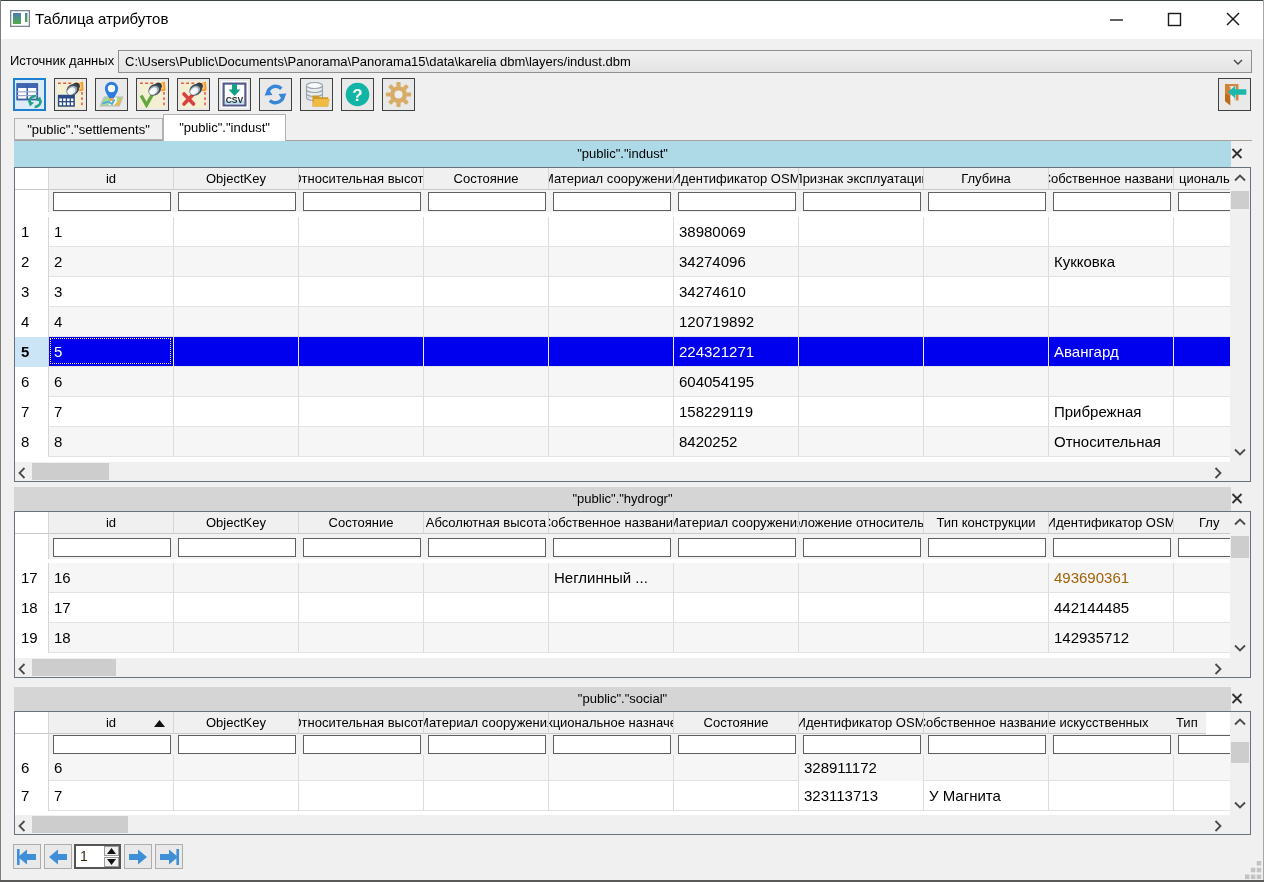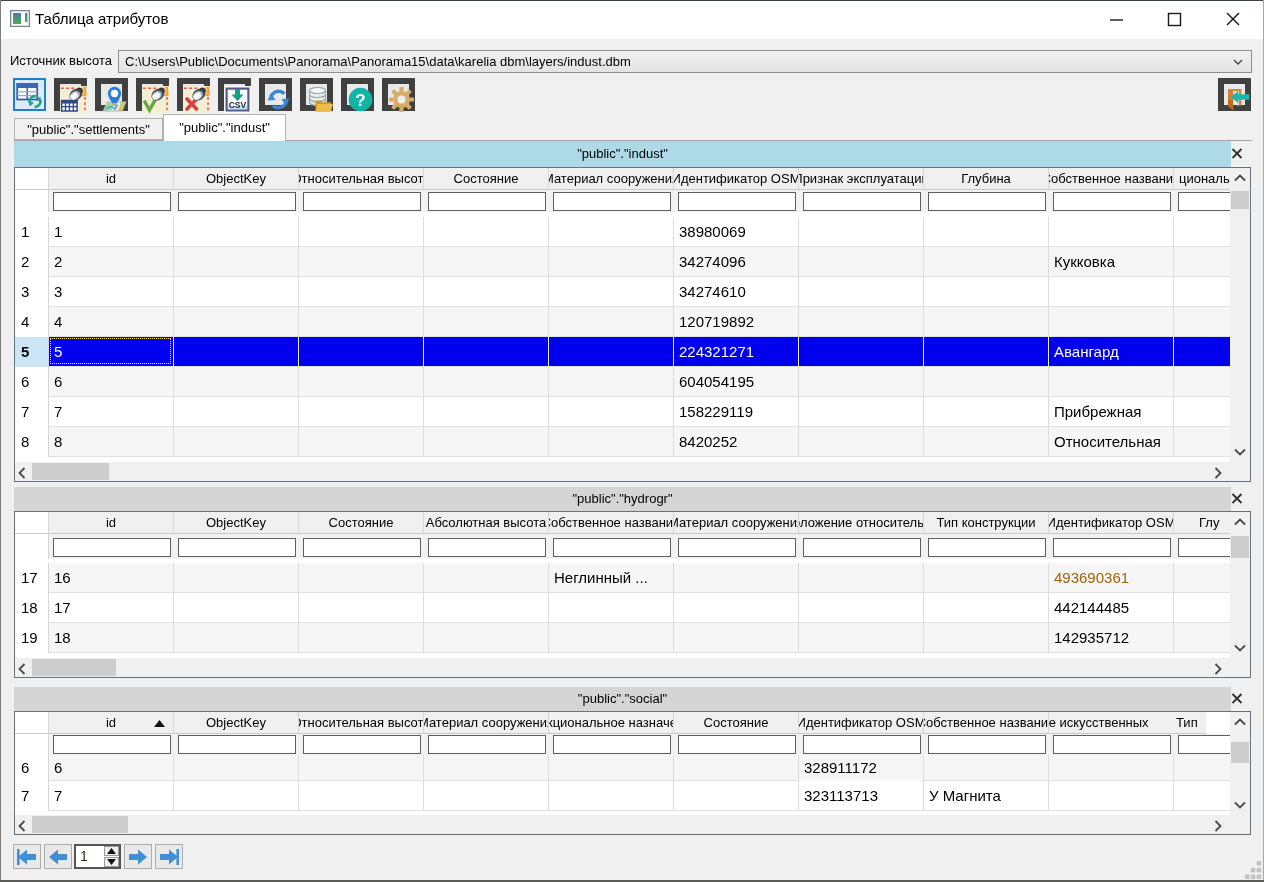--- a/index.html
+++ b/index.html
@@ -7,21 +7,21 @@
 .abs { position:absolute; }
 .win-edge-top { left:0; top:0; width:1264px; height:1px; background:#3c4440; }
 .win-edge-left { left:0; top:0; width:1px; height:882px; background:#7d7d7d; }
 .win-edge-right { right:0; top:0; width:1px; height:882px; background:#a8a8a8; }
 .win-edge-bottom { left:0; bottom:0; width:1264px; height:2px; background:#5a5a58; }
 .titlebar { left:1px; top:1px; width:1262px; height:38px; background:#ffffff; }
 .title-text { left:35px; top:10px; font-size:15px; color:#000; }
 .srclabel { left:10px; top:53px; font-size:13px; }
 .combo { left:118px; top:50px; width:1134px; height:23px; background:linear-gradient(#f1f1f1,#e3e3e3); border:1px solid #8f8f8f;padding-left:36px; }
 .combo-text { left:6px; top:3px; font-size:13px; white-space:nowrap; }
-.tbtn { position:absolute; width:33px; height:33px; top:78px; background:#e9e9e9; border:6px solid #404040; }
+.tbtn { position:absolute; width:33px; height:33px; top:78px; background:#e9e9e9; border:1px solid #404040; }
 .tbtn.sel { background:#dcebf8; border:2px solid #1f7fd0; }
 .tab { position:absolute; font-size:13px; text-align:center; border:1px solid #b2b2b2; }
 .ptitle { position:absolute; left:14px; width:1217px; font-size:13px; text-align:center; }
 .frame { position:absolute; left:14px; width:1237px; background:#fff; border:1px solid #68727e; }
 .hcell { position:absolute; font-size:13px; line-height:22px; height:22px; overflow:hidden; white-space:nowrap; background:#f0f0f0; border-right:1px solid #d6d6d6; border-bottom:1px solid #c9c9c9; }
 .hcell span { position:absolute; left:50%; transform:translateX(-50%); white-space:nowrap; }
 .fband { position:absolute; background:#f2f2f2; }
 .finput { position:absolute; height:19px; background:#fff; border:1px solid #5f5f5f; }
 .rnum { position:absolute; width:34px; font-size:15px; padding-left:6px; background:#fff; border-right:1px solid #d6d6d6; }
 .dcell { position:absolute; font-size:15px; padding-left:5px; white-space:nowrap; overflow:hidden; border-right:1px solid #dcdcdc; border-bottom:1px solid #e2e2e2; }
@@ -47,21 +47,21 @@
       </linearGradient>
     </defs>
 </svg>
 <div class="abs title-text">Таблица атрибутов</div>
 <svg class="abs" style="left:1104px;top:12px" width="145" height="16" viewBox="0 0 145 16">
  <line x1="6" y1="8" x2="19" y2="8" stroke="#1a1a1a" stroke-width="1.4"></line>
  <rect x="64.5" y="1.5" width="12" height="12" fill="none" stroke="#1a1a1a" stroke-width="1.4"></rect>
  <line x1="123" y1="1" x2="135" y2="13" stroke="#1a1a1a" stroke-width="1.4"></line>
  <line x1="135" y1="1" x2="123" y2="13" stroke="#1a1a1a" stroke-width="1.4"></line>
 </svg>
-<div class="abs srclabel">Источник высота</div>
+<div class="abs srclabel">Источник данных</div>
 <div class="abs combo">
     <div class="abs combo-text">C:\Users\Public\Documents\Panorama\Panorama15\data\karelia dbm\layers/indust.dbm</div>
 <svg class="abs" style="right:8px;top:8px" width="10" height="6" viewBox="0 0 10 6">
       <path d="M1 1 L5 5 L9 1" fill="none" stroke="#444" stroke-width="1.4"></path>
     </svg>
 </div>
 <div class="tbtn sel" style="left:13px">
     <svg style="margin:2px auto 0 auto" width="27" height="27" viewBox="0 0 27 27">
       <rect x="1.2" y="2" width="20" height="15.5" fill="#fff" stroke="#3a5da2" stroke-width="1.8"></rect>
 <rect x="1.2" y="2" width="20" height="4" fill="#3f66b4"></rect>

